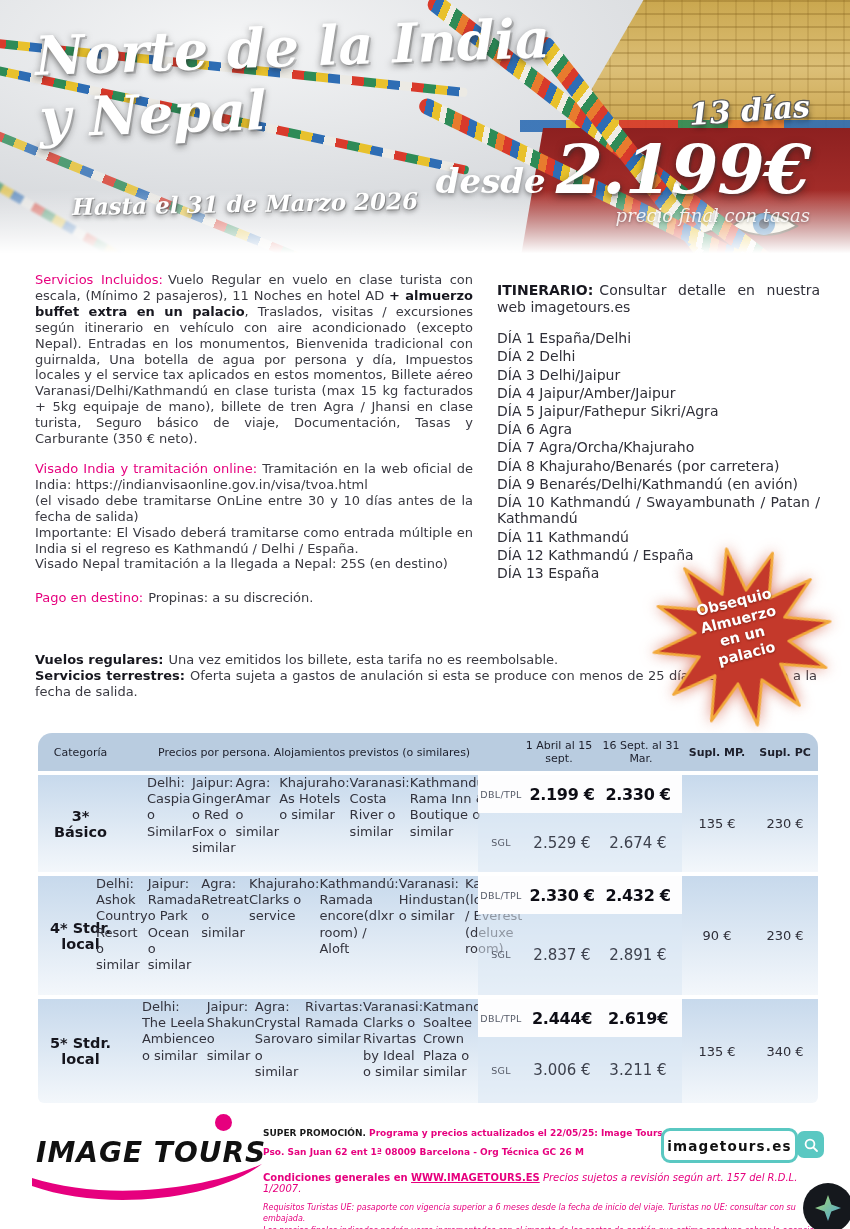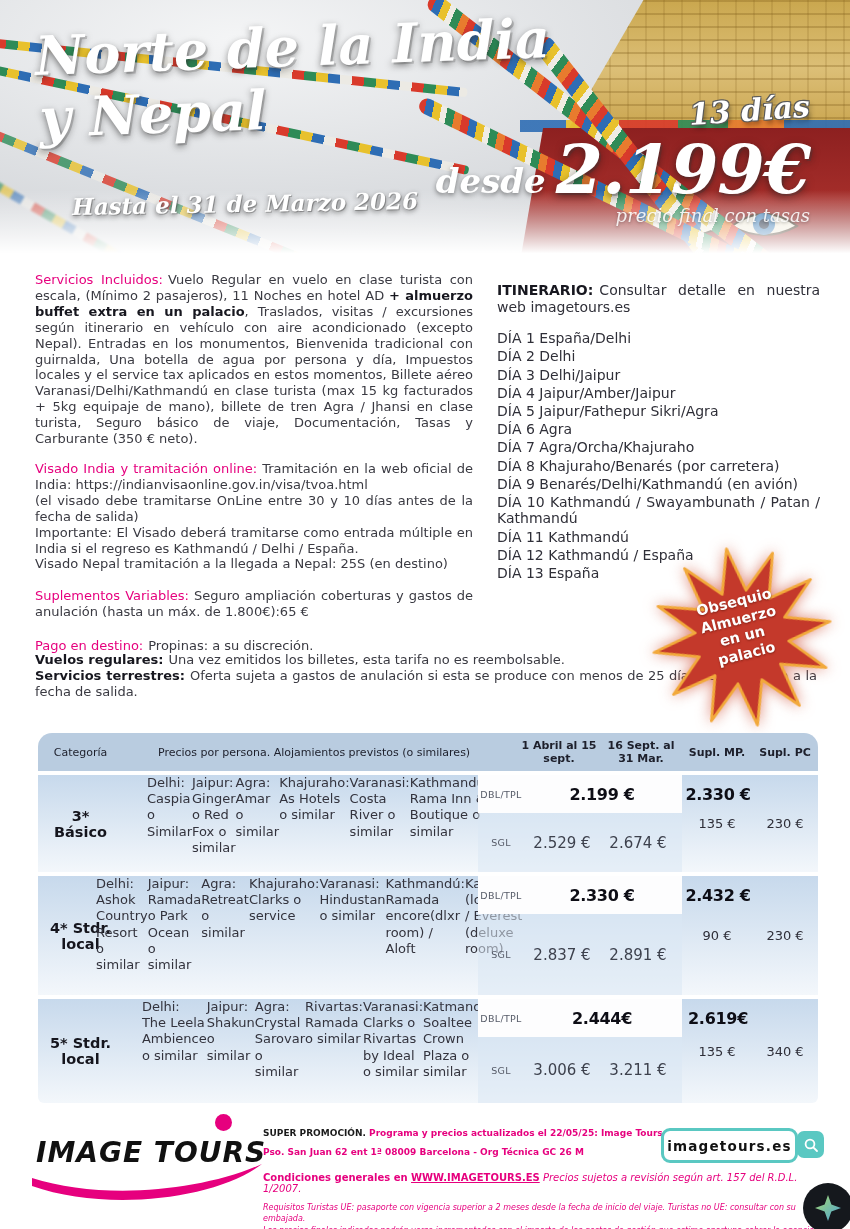--- a/index.html
+++ b/index.html
@@ -67,29 +67,29 @@
         text-shadow:0 1px 2px rgba(90,20,10,.6);}
 
   
   .ptable{position:absolute;left:38px;top:733px;width:780px;font-size:13px;}
   .t-head{display:flex;align-items:center;background:#b9cce0;border-radius:14px 14px 0 0;
         height:38px;color:#1d1f2b;font-size:11px;}
   .t-row{display:flex;margin-top:4px;background:linear-gradient(180deg,#c7d9ec,#f3f7fb);}
   .t-row.last{border-radius:0 0 6px 6px;}
   .c-cat{width:85px;flex:none;text-align:center;}
   .c-desc{width:355px;flex:none;padding-left:35px;box-sizing:border-box;}
-  .c-p1,.c-p2{width:82px;flex:none;text-align:center;font-weight:700;line-height:13px;}
+  .c-p1,.c-p2{width:82px;flex:none;text-align:center;font-weight:400;line-height:13px;}
   .c-sp{width:40px;flex:none;}
   .c-mp{width:70px;flex:none;text-align:center;font-weight:700;}
   .c-pc{width:66px;flex:none;text-align:center;font-weight:700;}
   .t-row .c-cat{display:flex;align-items:center;justify-content:center;
         font-weight:700;font-size:14.5px;color:#15151d;padding:0 6px;box-sizing:border-box;}
   .hotels{display:flex;flex-direction:row;justify-content:center;line-height:16.2px;color:#33333d;}
   .pricebox{width:204px;flex:none;display:flex;flex-direction:column;}
-  .pb-dbl{background:#fdfdfe;height:38px;display:flex;align-items:center;margin-top:0;gap:40px;}
+  .pb-dbl{background:#fdfdfe;height:38px;display:flex;align-items:center;margin-top:0;}
   .pb-sgl{flex:1;display:flex;align-items:center;background:rgba(219,232,244,.55);}
   .rt{width:46px;flex:none;text-align:center;font-size:9.5px;color:#565b68;letter-spacing:.3px;}
   .pv{width:76px;flex:none;text-align:center;font-weight:700;font-size:16px;color:#0d0d15;letter-spacing:-.3px;}
   .pv2{width:76px;flex:none;text-align:center;font-weight:400;font-size:15px;color:#3d414d;}
   .t-row .c-mp,.t-row .c-pc{display:flex;align-items:center;justify-content:center;
         font-weight:400;font-size:13px;color:#2e2e38;}
 
   
   .logo{position:absolute;left:30px;top:1112px;width:235px;height:95px;}
   .logo-text{position:absolute;left:6px;top:24px;font-size:28px;font-weight:700;font-style:italic;
@@ -159,23 +159,20 @@
   <div class="col-left">
     <p class="para">
       <span class="lbl">Servicios Incluidos:</span><span>Vuelo Regular en vuelo en clase turista con escala,  (Mínimo 2 pasajeros), 11 Noches en hotel AD </span><span class="blk">+ almuerzo buffet extra en un palacio</span><span>, Traslados, visitas / excursiones según itinerario en vehículo con aire acondicionado (excepto Nepal). Entradas en los monumentos, Bienvenida tradicional con guirnalda, Una botella de agua por persona y día, Impuestos locales y el service tax aplicados en estos momentos, Billete aéreo Varanasi/Delhi/Kathmandú en clase turista (max 15 kg facturados + 5kg equipaje de mano), billete de tren Agra / Jhansi en clase turista, Seguro básico de viaje, Documentación, Tasas y Carburante (350 € neto).</span>
     </p>
     <div class="para">
       <div><span class="lbl">Visado India y tramitación online:</span><span>Tramitación en la web  oficial de India: https://indianvisaonline.gov.in/visa/tvoa.html</span></div>
       <div>(el visado debe tramitarse OnLine entre 30 y 10 días antes de la fecha de salida)</div>
       <div>Importante: El Visado deberá tramitarse como entrada múltiple en India si el regreso es Kathmandú / Delhi / España.</div>
       <div>Visado Nepal tramitación a la llegada a Nepal: 25S (en destino)</div>
     </div>
-    <p class="para" style="margin-top:16px;">
-      <span class="lbl">Suplementos Variables:</span><span>Seguro ampliación coberturas y gastos de anulación (hasta un máx. de  1.800€):65 €</span>
-    </p>
     <p class="para" style="margin-top:18px;">
       <span class="lbl">Pago en destino:</span><span>Propinas: a su discreción.</span>
     </p>
   </div>
 
   <div class="col-right">
     <div class="itin-intro">
       <span class="itin-label">ITINERARIO:</span><span>Consultar detalle en nuestra web imagetours.es</span>
     </div>
     <div class="days">
@@ -189,21 +186,21 @@
       <div>DÍA 8 Khajuraho/Benarés (por carretera)</div>
       <div>DÍA 9 Benarés/Delhi/Kathmandú (en avión)</div>
       <div>DÍA 10 Kathmandú / Swayambunath / Patan / Kathmandú</div>
       <div>DÍA 11 Kathmandú</div>
       <div>DÍA 12 Kathmandú / España</div>
       <div>DÍA 13 España</div>
     </div>
   </div>
 
   <div class="notes">
-    <div><span class="blk-lbl">Vuelos regulares:</span><span>Una vez emitidos los billetes, esta tarifa no es reembolsable.</span></div>
+    <div><span class="blk-lbl">Vuelos regulares:</span><span>Una vez emitidos los billete, esta tarifa no es reembolsable.</span></div>
     <div><span class="blk-lbl">Servicios terrestres:</span><span>Oferta sujeta a gastos de anulación si esta se produce con menos de 25 días de antelación a la fecha de salida.</span></div>
   </div>
 
   <div class="badge">
     <svg width="188" height="188" viewBox="0 0 200 200">
       <defs>
         <linearGradient id="starg" x1="0" y1="0" x2="0" y2="1">
           <stop offset="0" stop-color="#d85140"></stop>
             <stop offset="1" stop-color="#a92а24" stop-opacity="1"></stop>
           <stop offset="1" stop-color="#a92a24"></stop>
@@ -256,22 +253,22 @@
       <div class="c-pc">230 €</div>
     </div>
 
     <div class="t-row" style="height:119px;">
       <div class="c-cat">4* Stdr. local</div>
       <div class="c-desc hotels">
         <div>Delhi: Ashok Country Resort o similar</div>
         <div>Jaipur: Ramada o Park  Ocean o similar</div>
         <div>Agra: Retreat o similar</div>
         <div>Khajuraho: Clarks o service</div>
+        <div>Kathmandú: Ramada encore(dlxr room) / Aloft</div>
         <div>Varanasi: Hindustan o similar</div>
-        <div>Kathmandú: Ramada encore(dlxr room) / Aloft</div>
         <div>Kathmandu (loft Room) / Everest (deluxe room)</div>
       </div>
       <div class="pricebox">
         <div class="pb-dbl">
           <span class="rt">DBL/TPL</span>
           <span class="pv">2.330 €</span>
           <span class="pv">2.432 €</span>
         </div>
         <div class="pb-sgl">
           <span class="rt">SGL</span>
@@ -319,21 +316,21 @@
   </div>
 
   <div class="flegal">
     <div class="fl1">
       <span class="blackpart">SUPER PROMOCIÓN.</span><span> Programa y precios actualizados el 22/05/25:  Image Tours, S.A.</span>
     </div>
     <div class="fl2">Pso. San Juan 62 ent 1ª 08009 Barcelona - Org Técnica GC 26 M</div>
     <div class="fl3">
       <span class="b">Condiciones generales en </span><span class="u">WWW.IMAGETOURS.ES</span><span class="i"> Precios sujetos a revisión según art. 157 del R.D.L. 1/2007.</span>
     </div>
-    <div class="fl-it">Requisitos Turistas UE: pasaporte con vigencia superior a 2 meses desde la fecha de inicio del viaje. Turistas no UE: consultar con su embajada.</div>
+    <div class="fl-it">Requisitos Turistas UE: pasaporte con vigencia superior a 6 meses desde la fecha de inicio del viaje. Turistas no UE: consultar con su embajada.</div>
     <div class="fl-it">Los precios finales indicados podrán verse incrementados con el importe de los gastos de gestión que estime oportuno cobrar la agencia de viajes minorista.</div>
   </div>
 
   <div class="webpill">imagetours.es</div>
   <div class="searchbtn">
     <svg width="16" height="16" viewBox="0 0 16 16">
       <circle cx="7" cy="7" r="4.4" fill="none" stroke="#fff" stroke-width="1.8"></circle>
       <line x1="10.3" y1="10.3" x2="14" y2="14" stroke="#fff" stroke-width="1.8" stroke-linecap="round"></line>
     </svg>
   </div>

